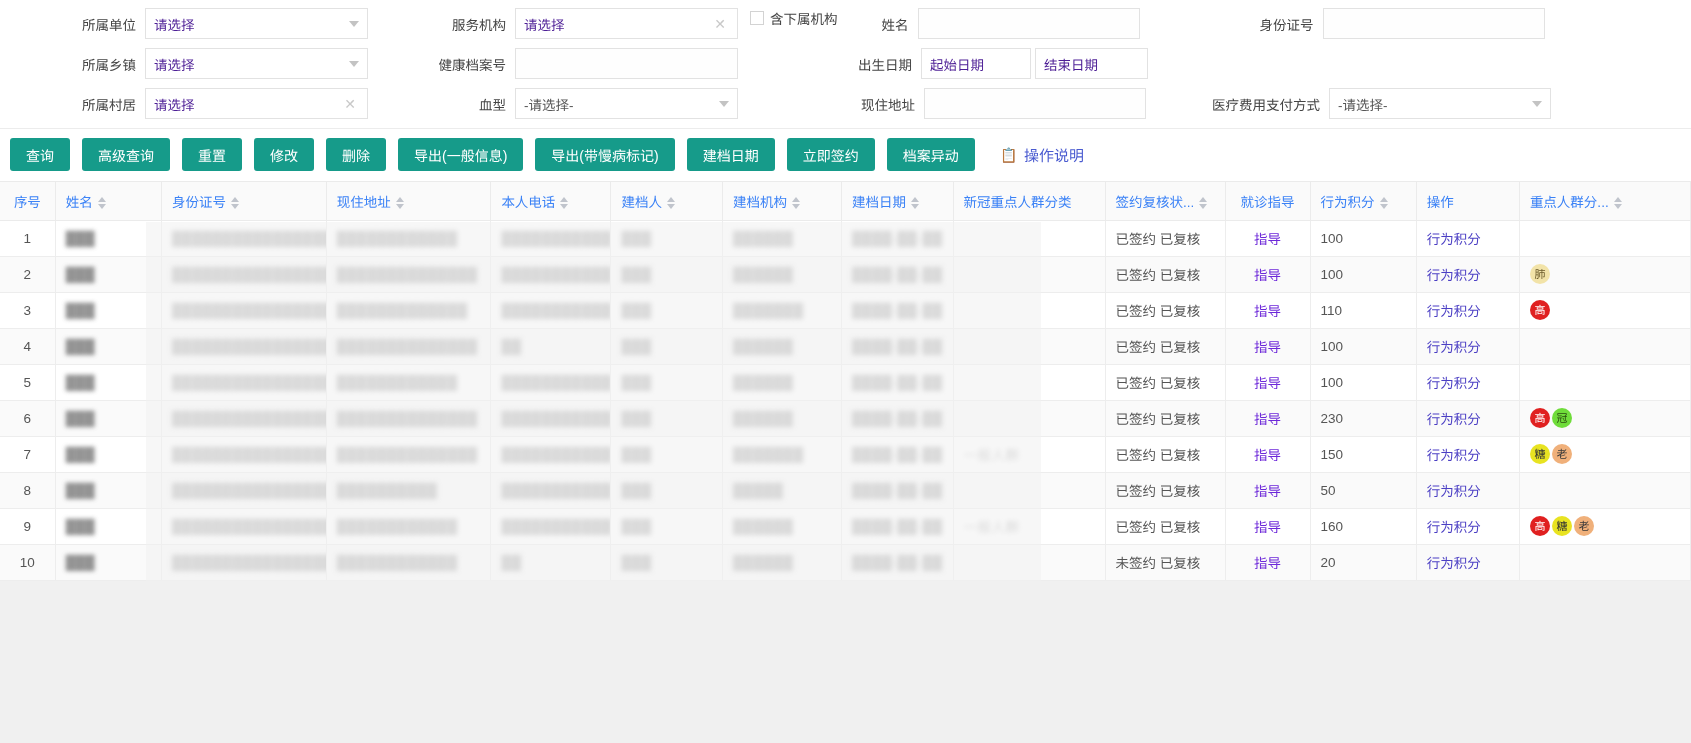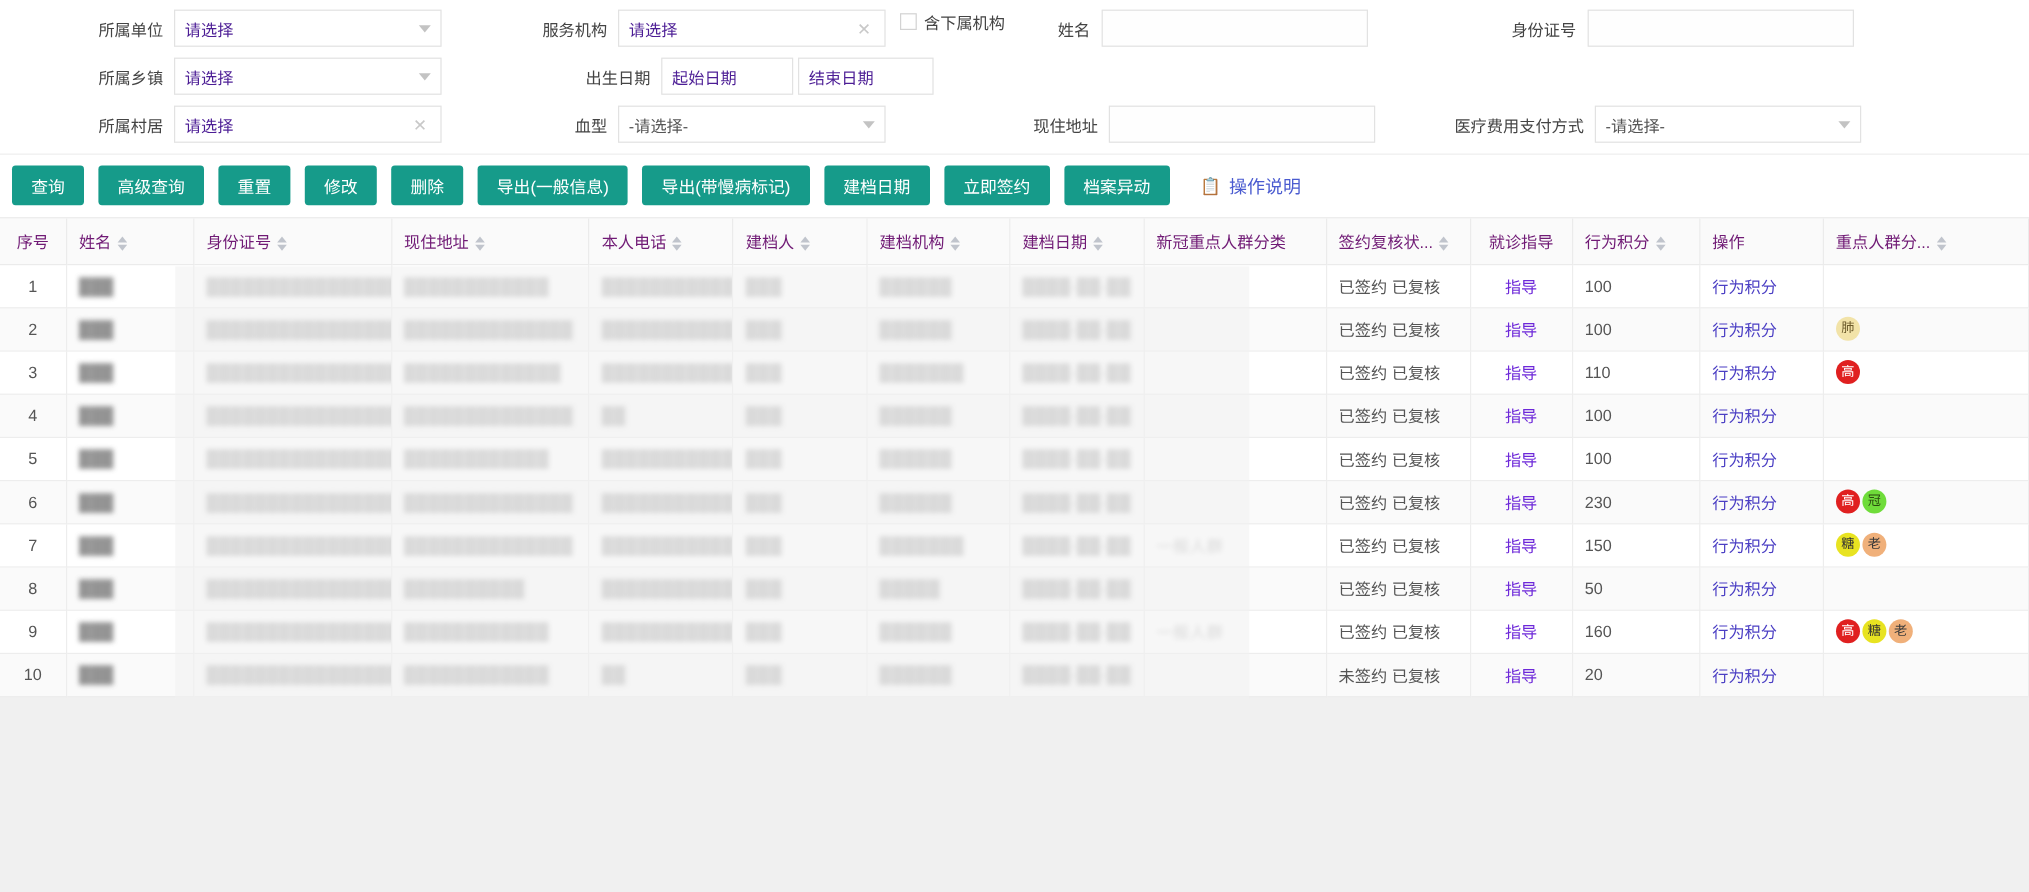--- a/index.html
+++ b/index.html
@@ -115,21 +115,21 @@
     table-layout: fixed;
     background: #fff;
   }
   table.grid th {
     background: #fafafa;
     border-bottom: 1px solid #ebebeb;
     border-right: 1px solid #ebebeb;
     height: 38px;
     font-weight: normal;
     font-size: 13.5px;
-    color: #701a75;
+    color: #3b82f6;
     text-align: left;
     padding: 0 10px;
     white-space: nowrap;
     overflow: hidden;
   }
   table.grid th.ctr { text-align: center; padding: 0 6px; }
   table.grid td {
     border-bottom: 1px solid #ededed;
     border-right: 1px solid #ededed;
     height: 36px;
@@ -226,20 +226,26 @@
         </div>
       </div>
     </div>
 
     <div class="form-row">
       <div class="fld">
         <div class="lab" style="width:145px">所属乡镇</div>
         <div class="ctl" style="width:223px">
           <span class="ph">请选择</span>
           <span class="caret"></span>
+        </div>
+      </div>
+      <div class="fld" style="margin-left:52px">
+        <div class="lab" style="width:95px">健康档案号</div>
+        <div class="ctl empty-in" style="width:223px">
+          <span class="val"></span>
         </div>
       </div>
       <div class="fld" style="margin-left:88px">
         <div class="lab" style="width:95px">出生日期</div>
         <div class="ctl" style="width:110px">
           <span class="ph">起始日期</span>
         </div>
         <div class="ctl" style="width:113px;margin-left:4px">
           <span class="ph">结束日期</span>
         </div>

